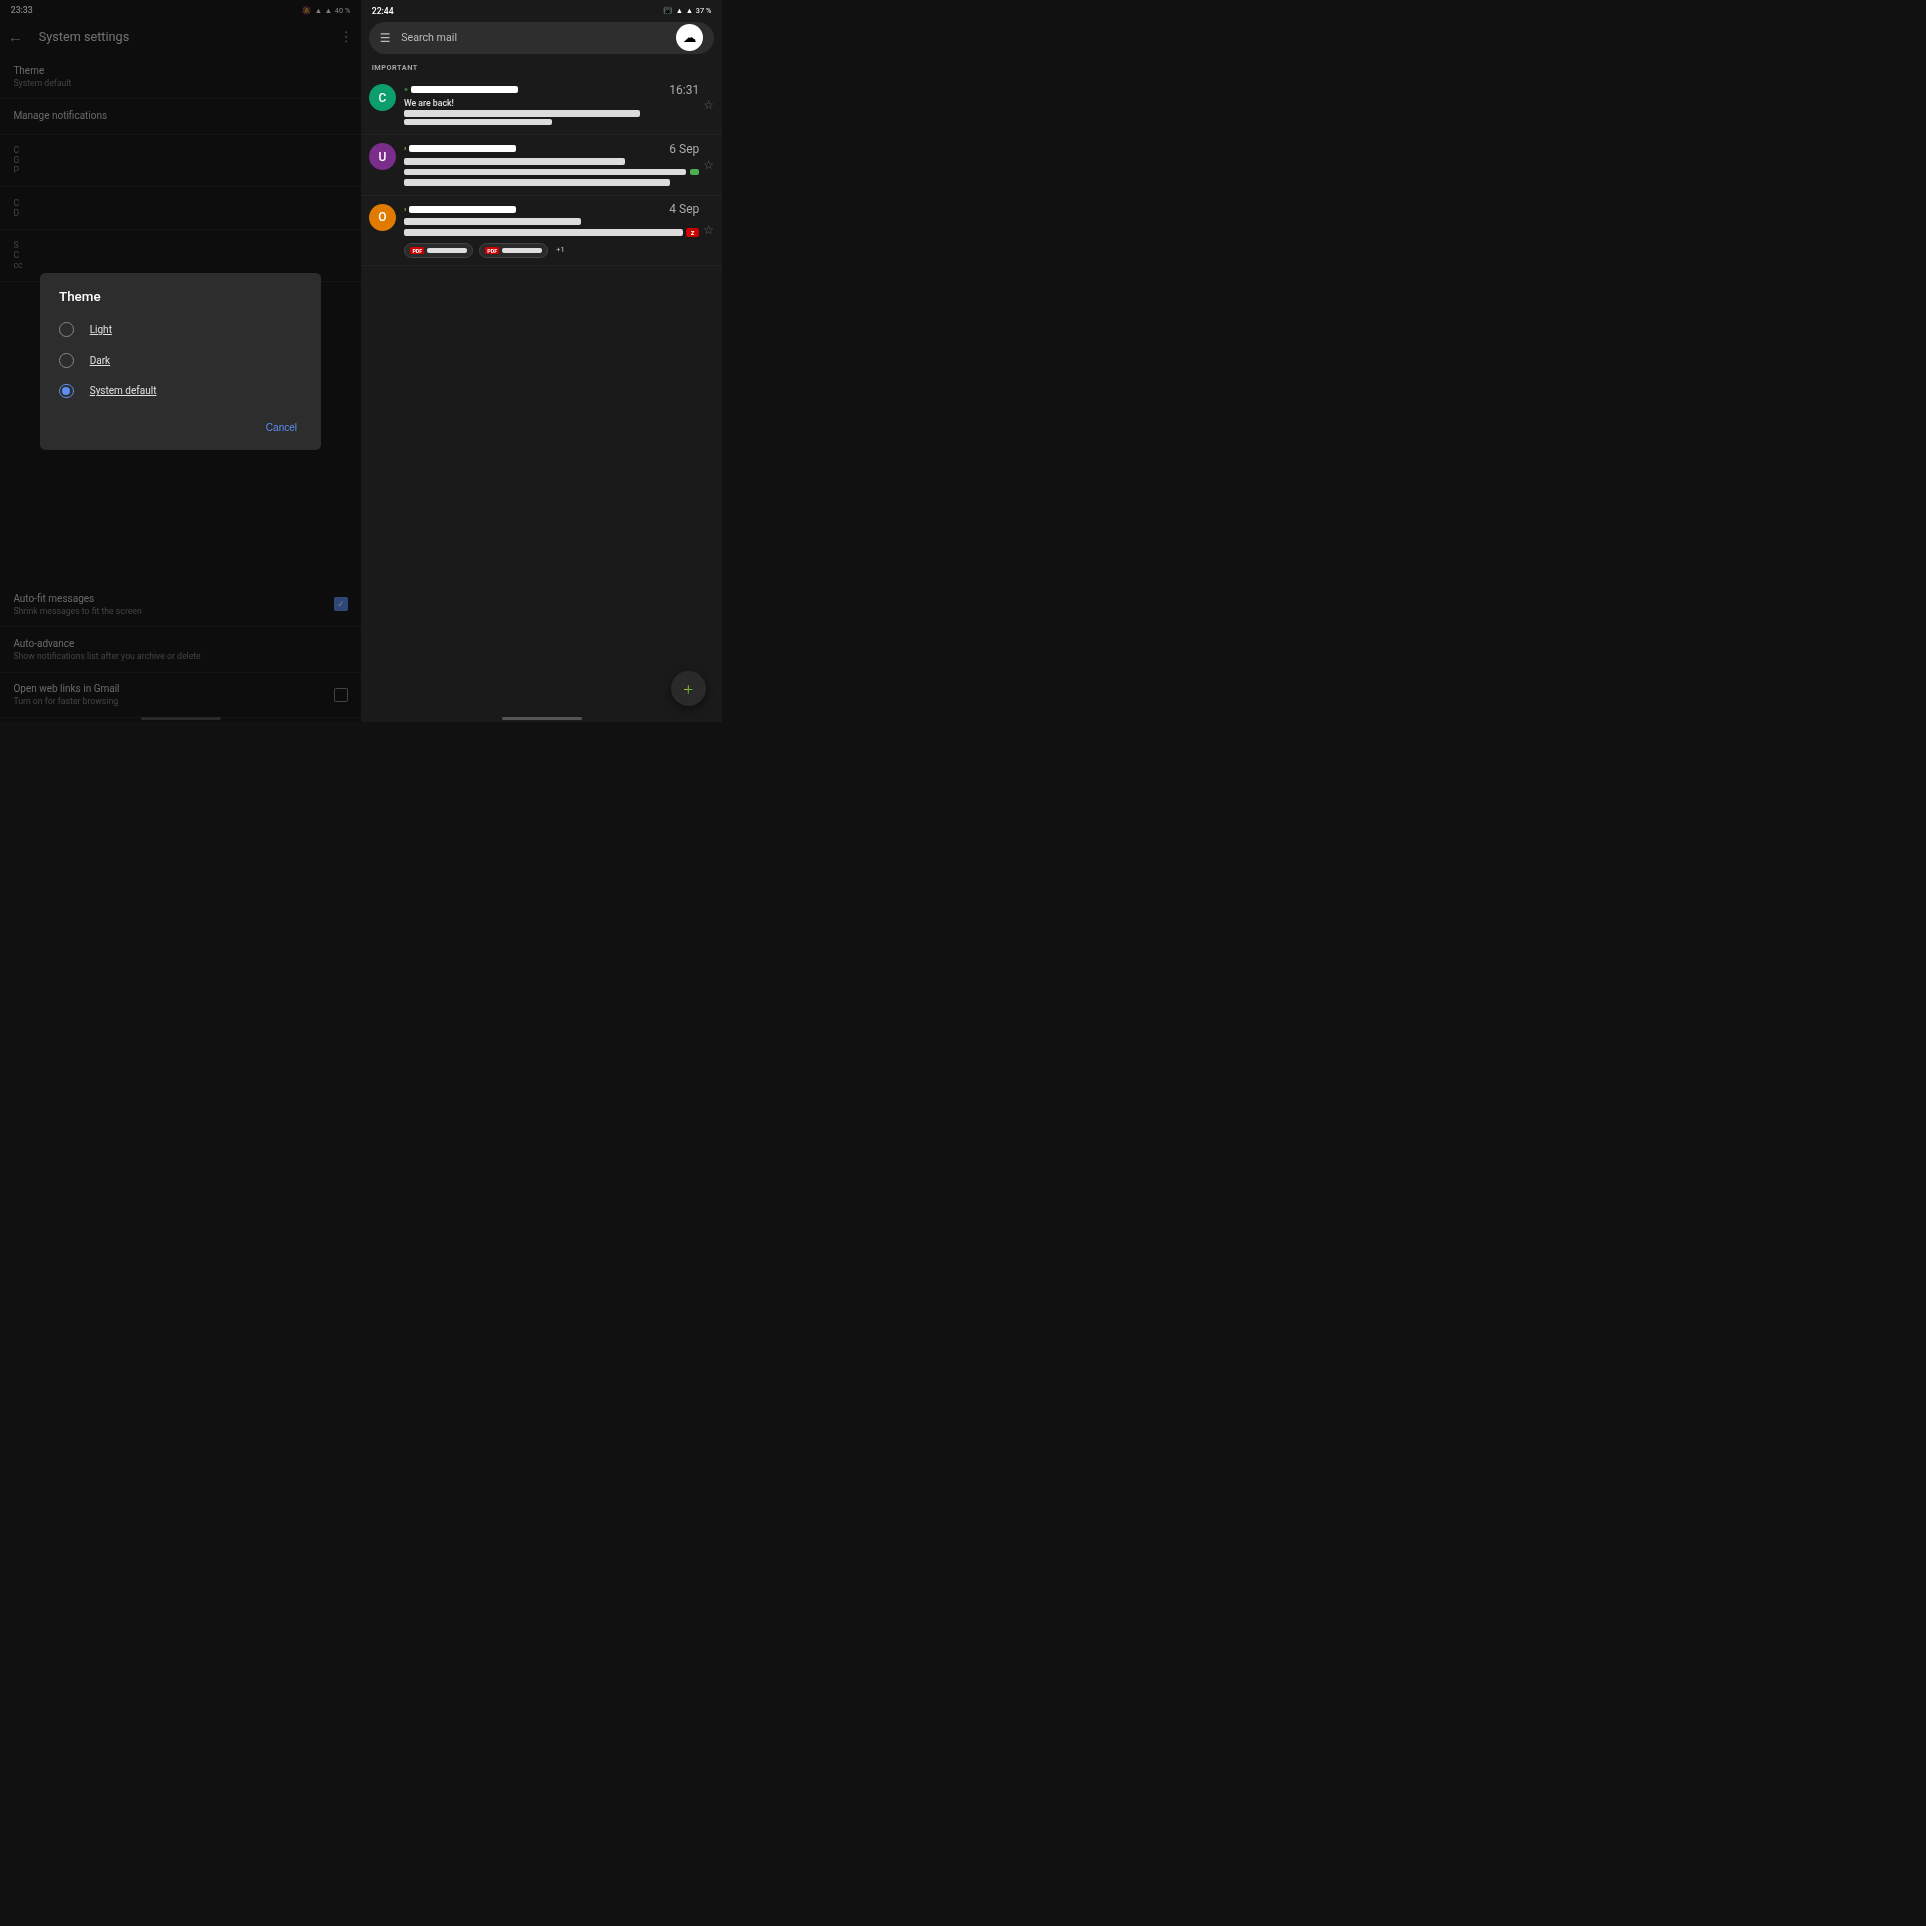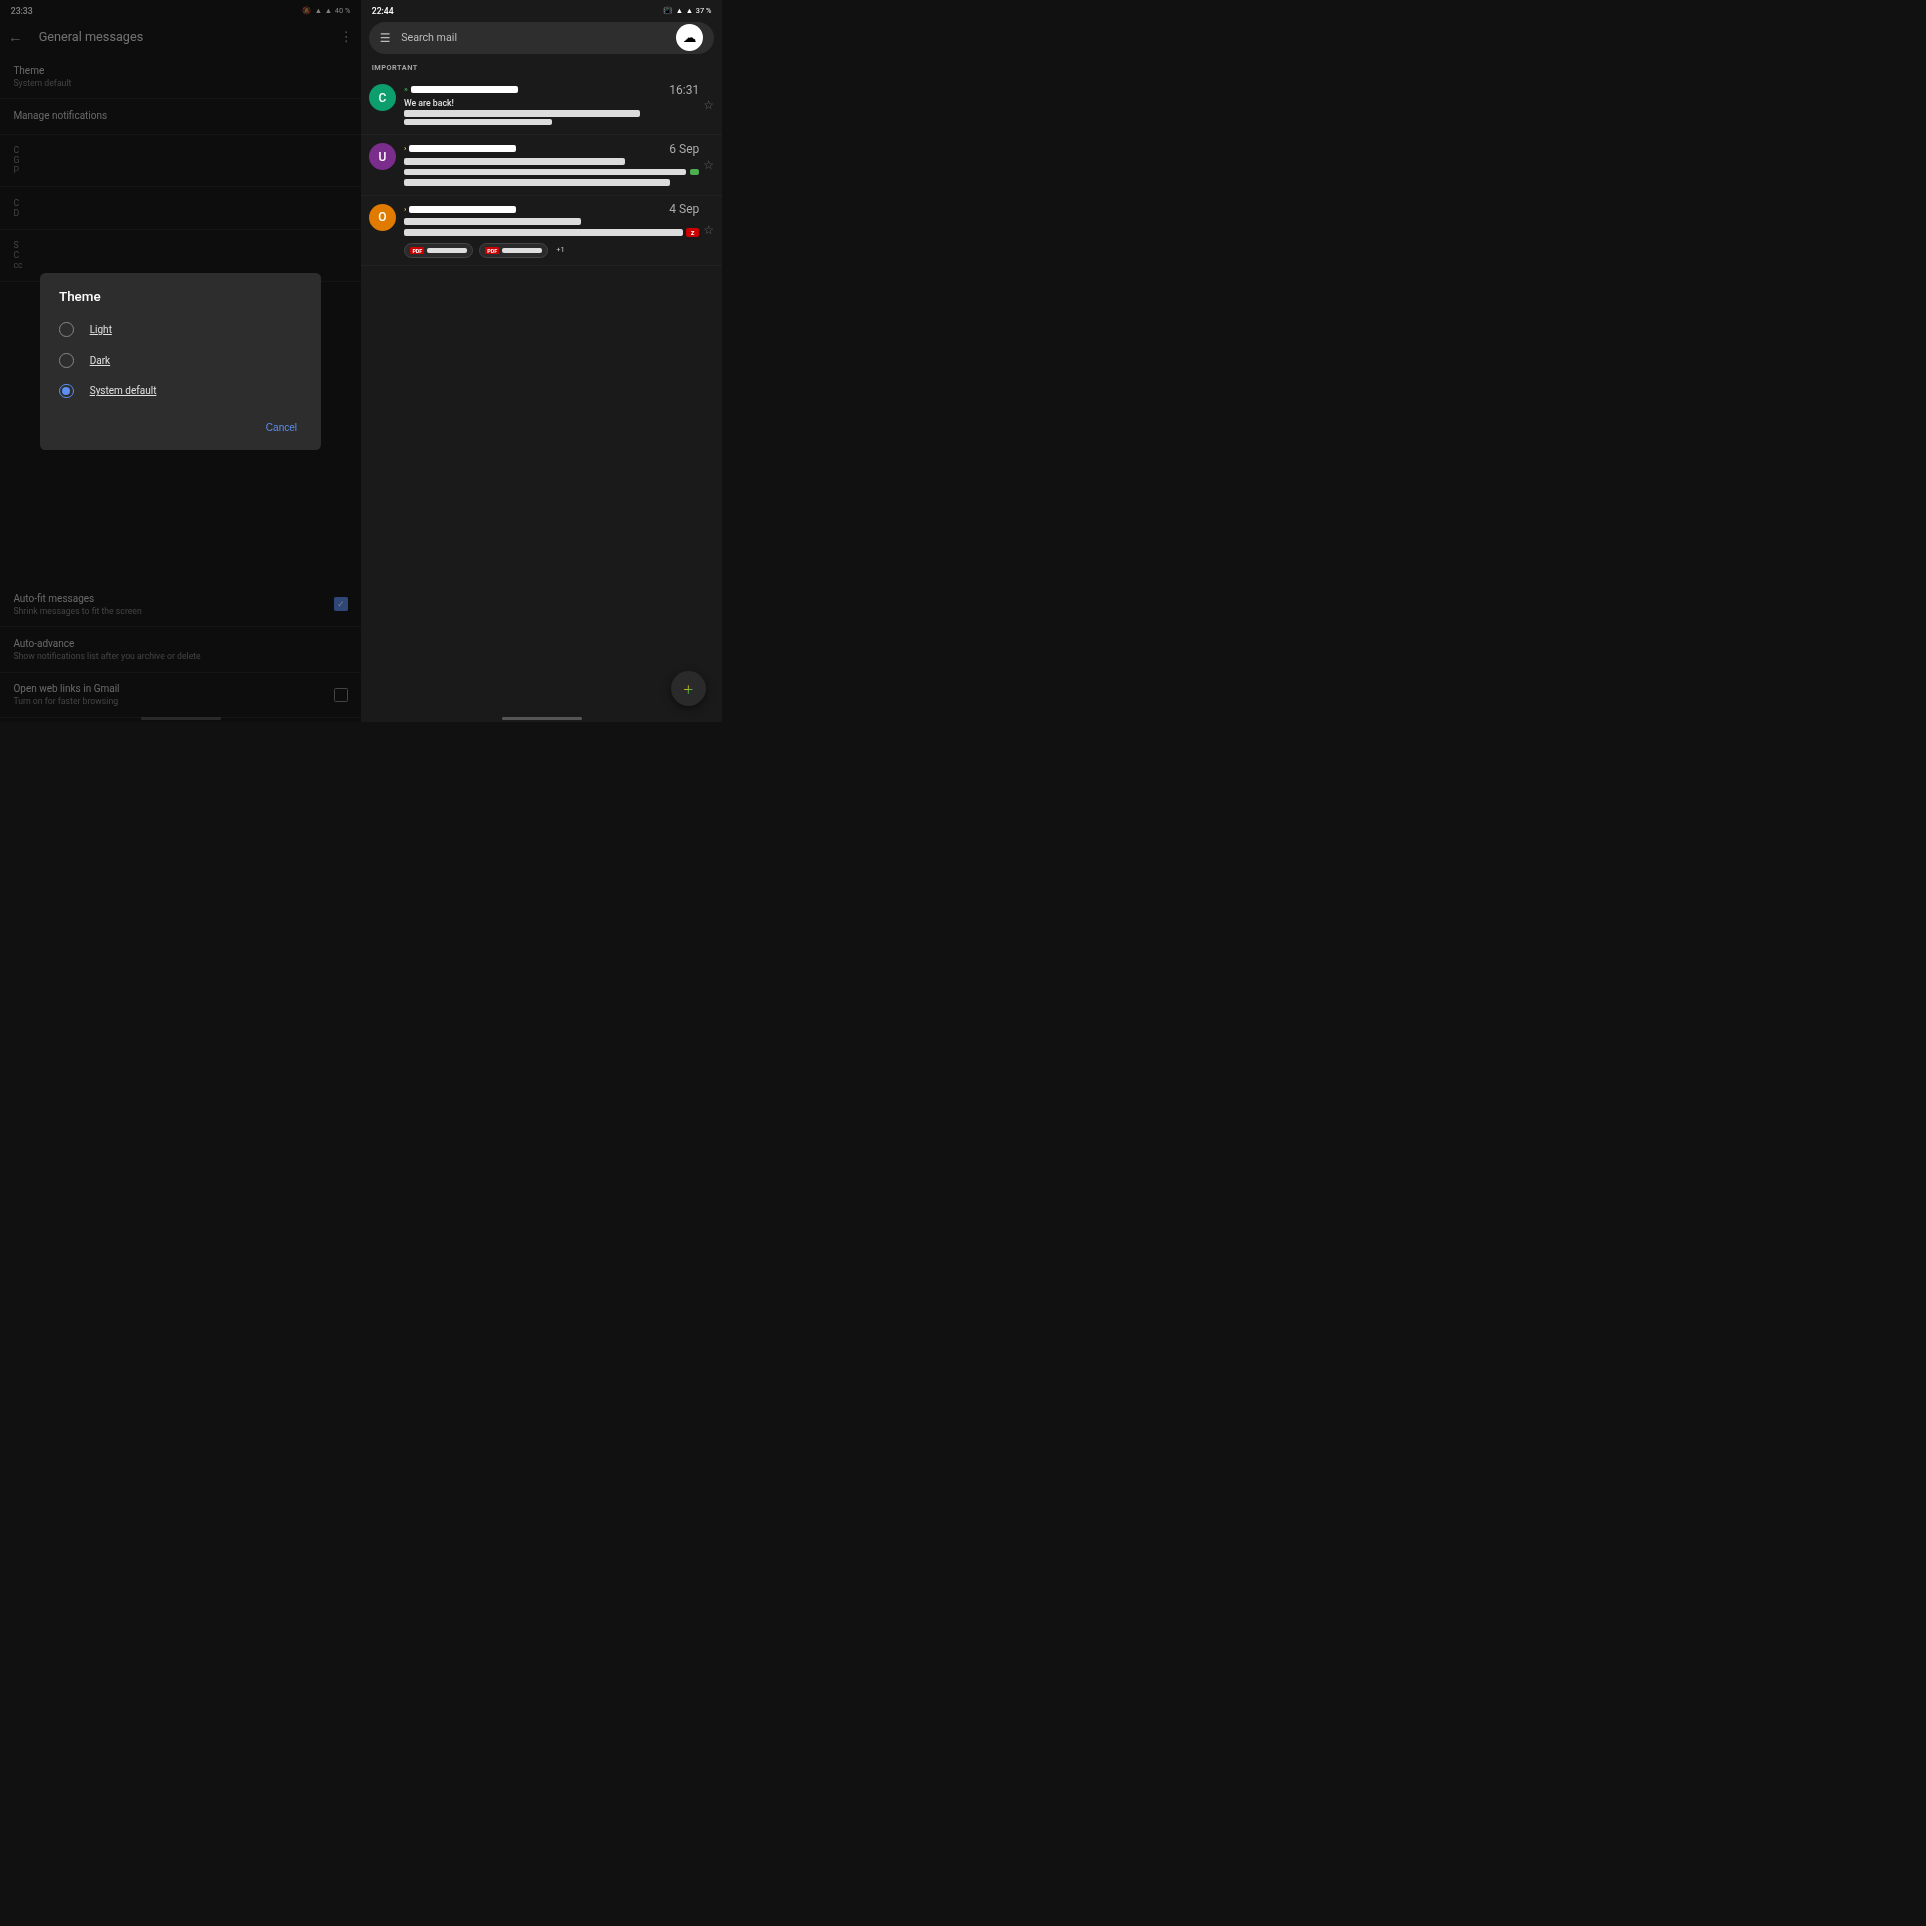--- a/index.html
+++ b/index.html
@@ -20,21 +20,20 @@
       background: #1a1a1a;
       display: flex;
       flex-direction: column;
       position: relative;
       overflow: hidden;
     }
 
     .status-bar {
       display: flex;
       justify-content: space-between;
-      align-items: center;
       padding: 5.4px 10.7px 2.7px;
       height: 19px;
     }
     .status-bar .time {
       color: #fff;
       font-size: 8.7px;
       font-weight: 500;
     }
     .status-bar .icons {
       display: flex;
@@ -423,21 +422,21 @@
     <div class="icons">
       <span>🔕</span>
       <span>▲</span>
       <span>▲</span>
       <span>40 %</span>
     </div>
   </div>
 
   <div class="top-bar">
     <span class="back-icon">←</span>
-    <span class="title">General messages</span>
+    <span class="title">System settings</span>
     <span class="more-icon">⋮</span>
   </div>
 
   <div class="settings-list">
     <div class="settings-item">
       <div class="item-title">Theme</div>
       <div class="item-subtitle">System default</div>
     </div>
     <div class="settings-item">
       <div class="item-title">Manage notifications</div>

